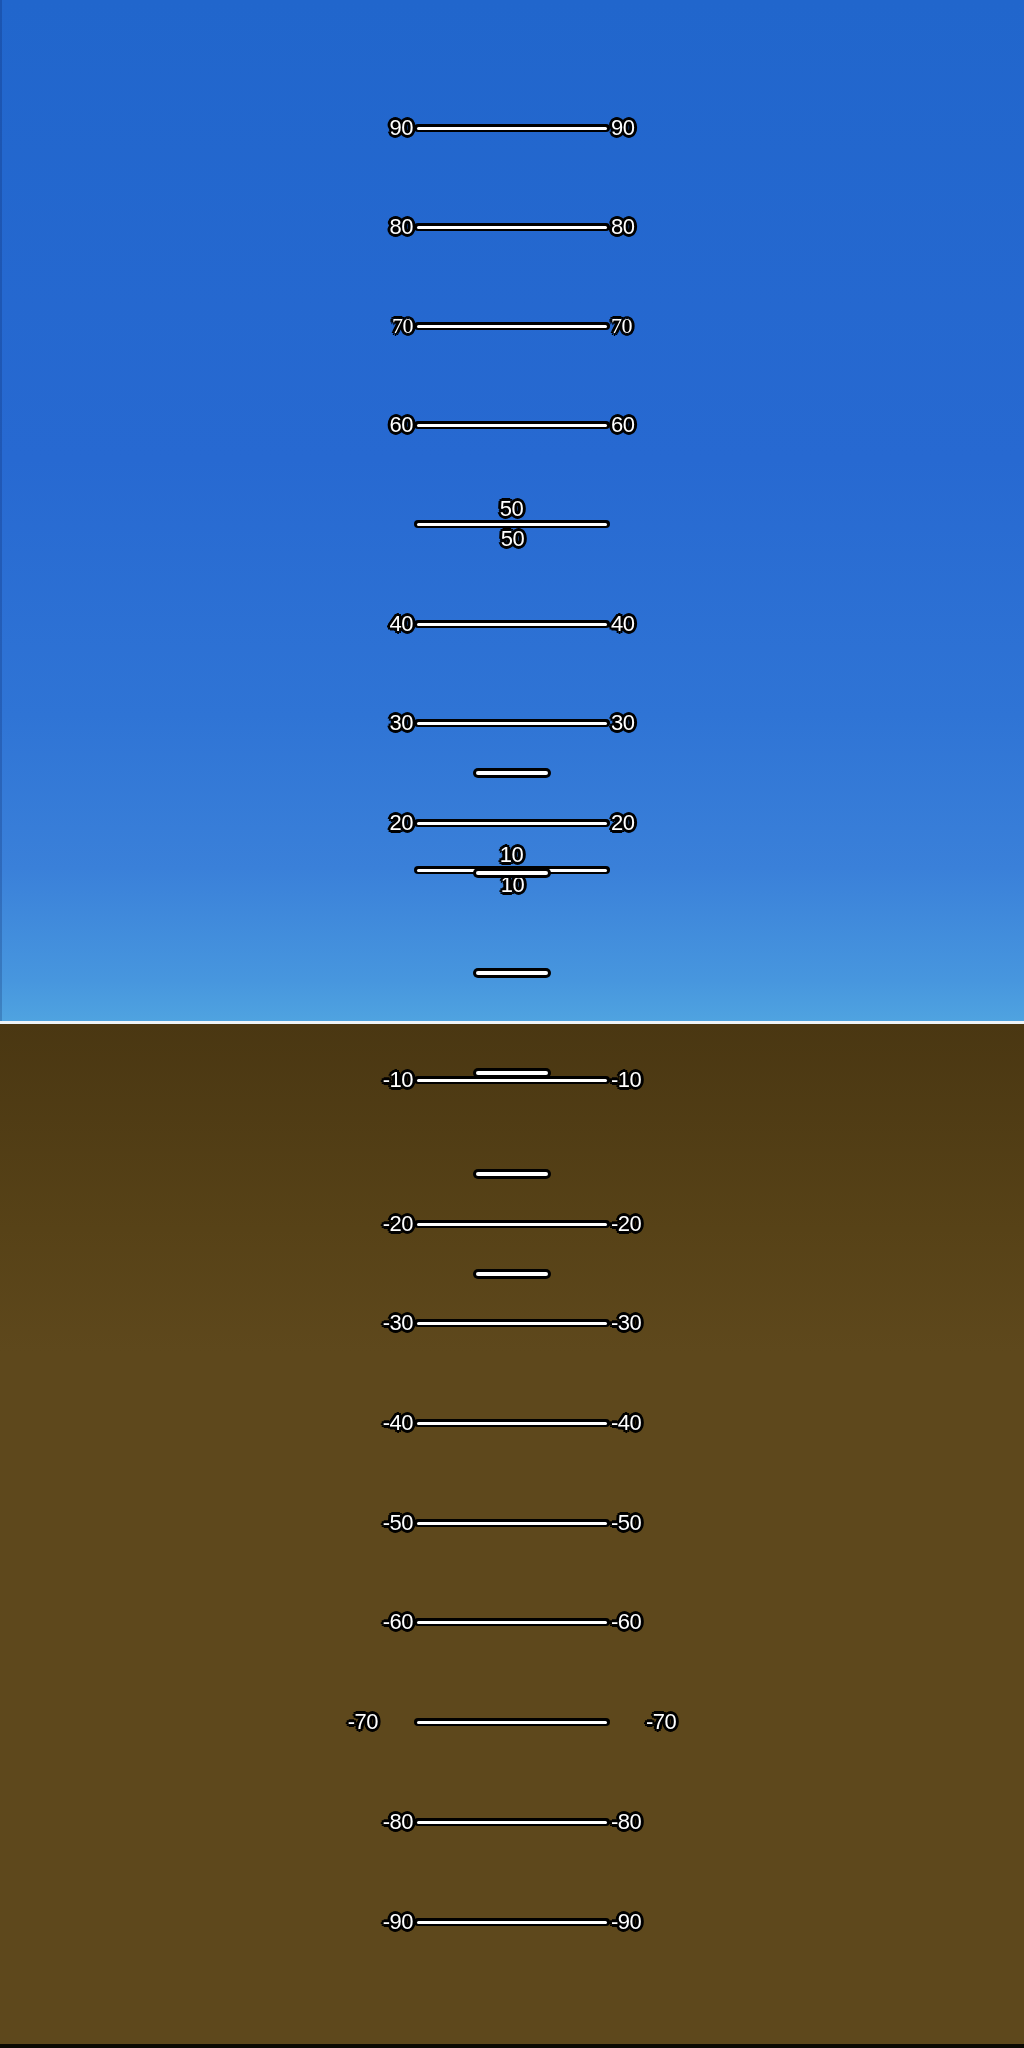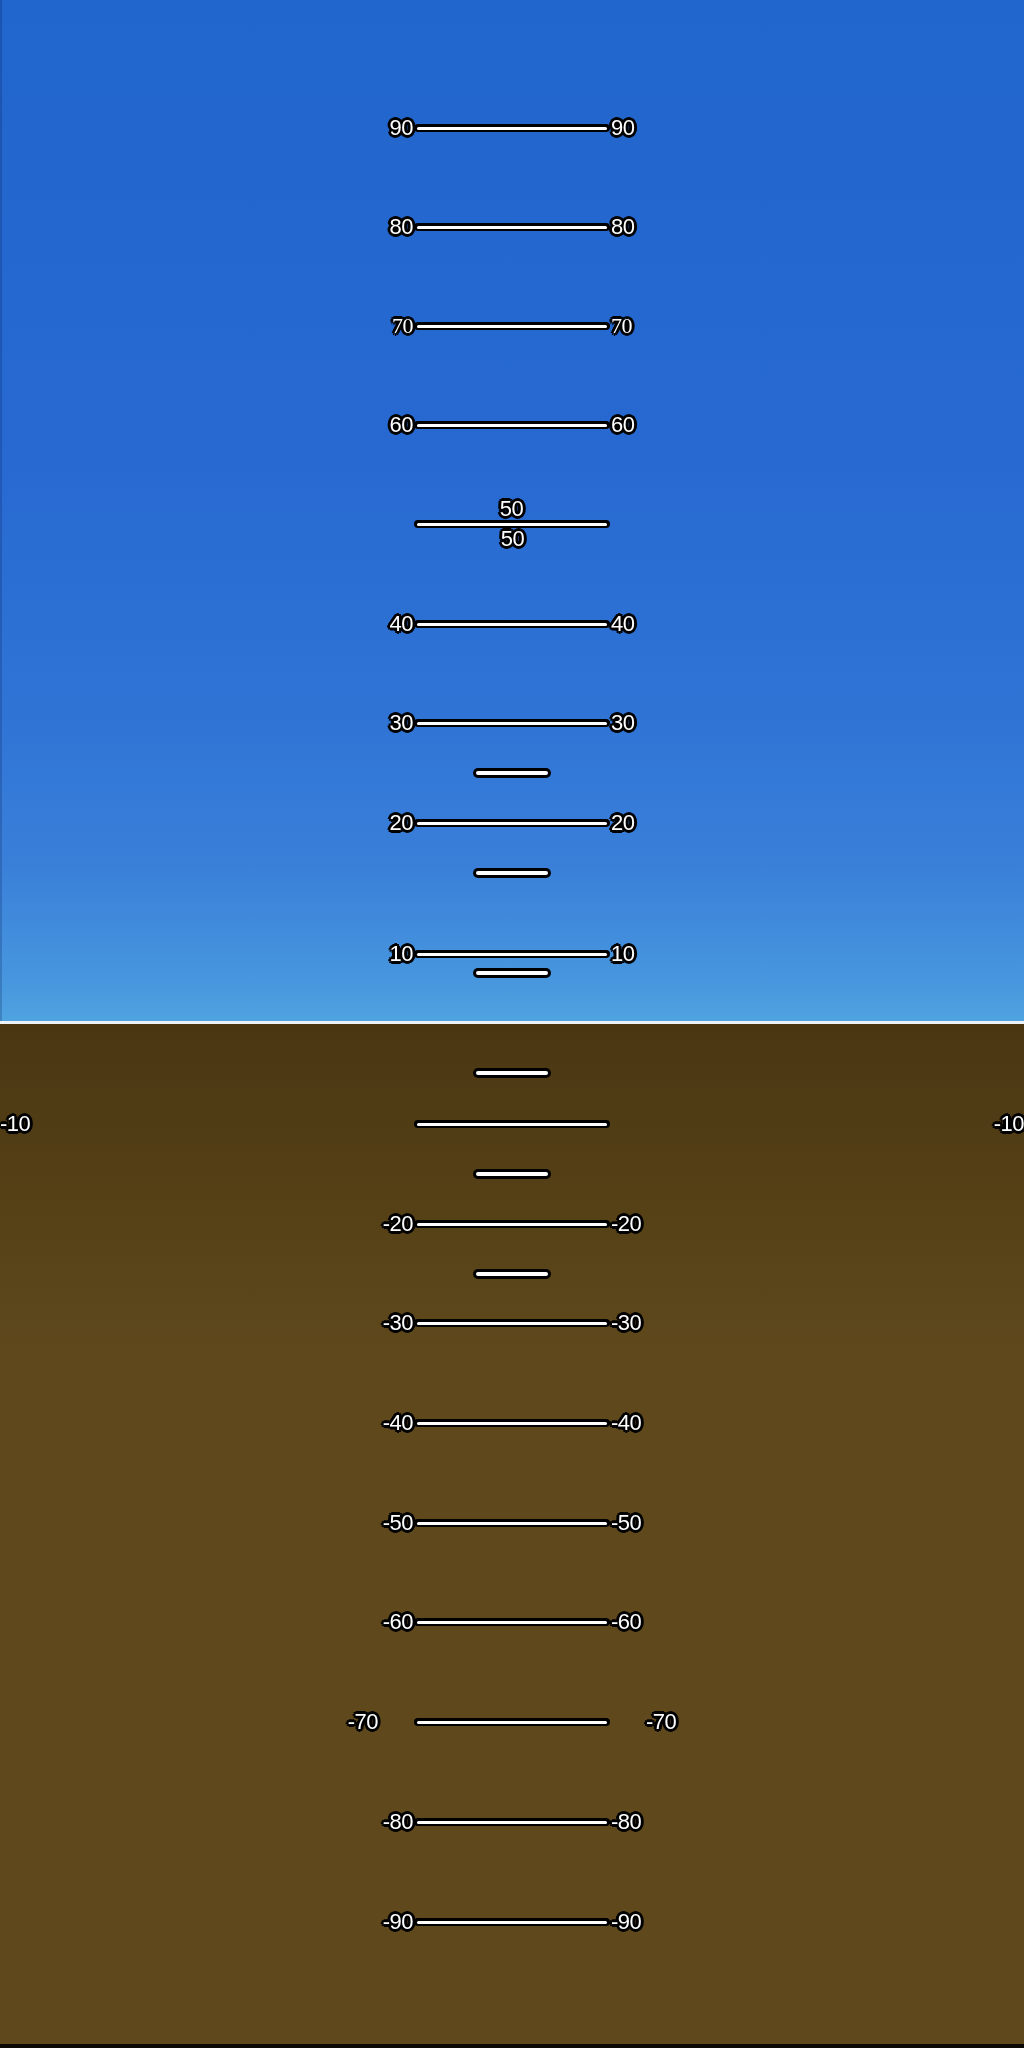--- a/index.html
+++ b/index.html
@@ -178,26 +178,26 @@
       <div class="pitch-row" style="top: 723px;">
         <span class="plabel left">30</span>
         <div class="pline"></div>
         <span class="plabel right">30</span>
       </div>
       <div class="pitch-row" style="top: 823px;">
         <span class="plabel left">20</span>
         <div class="pline"></div>
         <span class="plabel right">20</span>
       </div>
-      <div class="pitch-row" style="top: 954px;">
+      <div class="pitch-row" style="top: 870px; flex-direction: column;">
         <span class="plabel left">10</span>
         <div class="pline"></div>
         <span class="plabel right">10</span>
       </div>
-      <div class="pitch-row" style="top: 1124px; justify-content: space-between;">
+      <div class="pitch-row" style="top: 1080px;">
         <span class="plabel left">-10</span>
         <div class="pline"></div>
         <span class="plabel right">-10</span>
       </div>
       <div class="pitch-row" style="top: 1224px;">
         <span class="plabel left">-20</span>
         <div class="pline"></div>
         <span class="plabel right">-20</span>
       </div>
       <div class="pitch-row" style="top: 1323px;">

